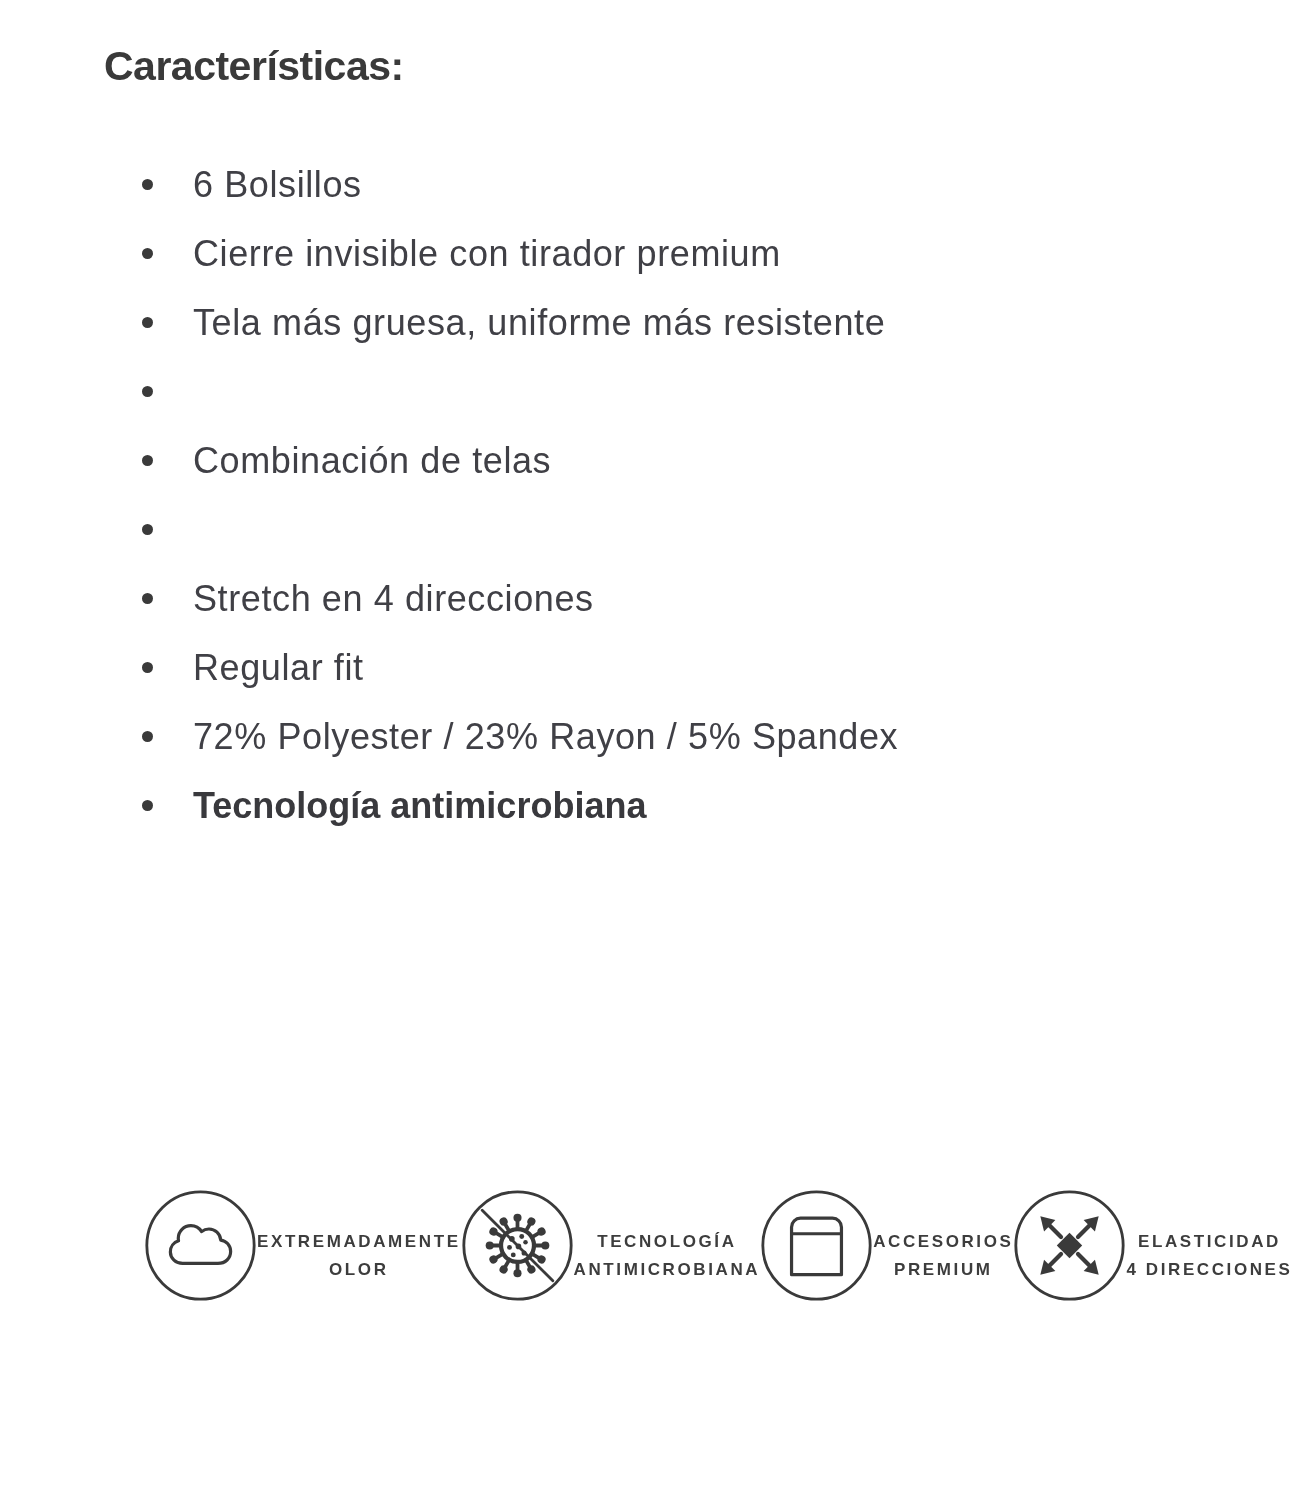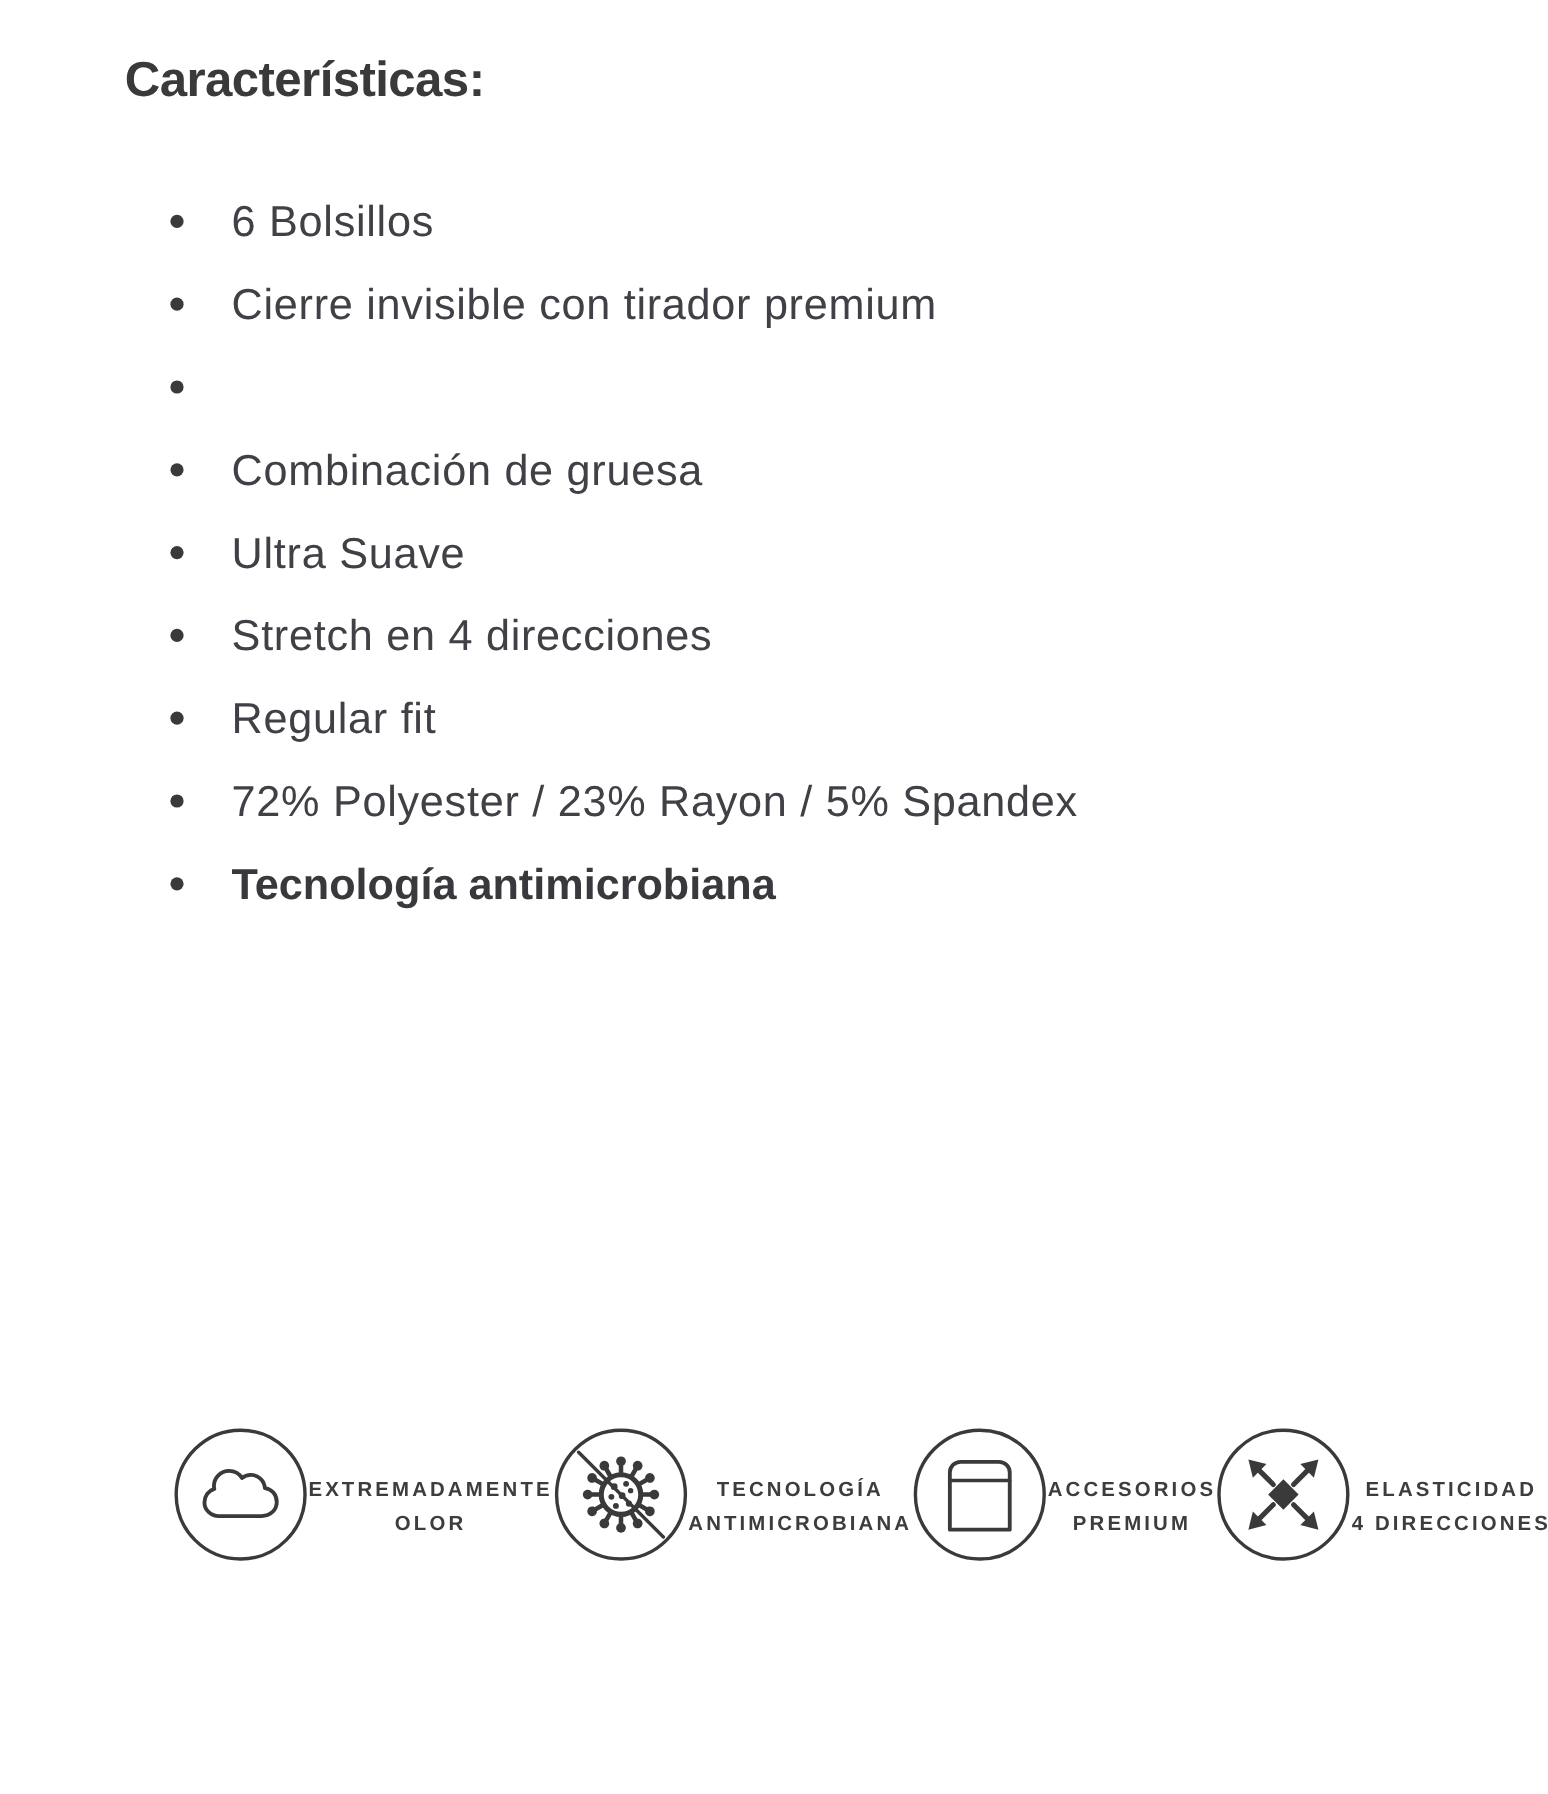--- a/index.html
+++ b/index.html
@@ -107,33 +107,36 @@
   <li class="feature">
     <span class="dot"></span>
     <span class="ftext">6 Bolsillos</span>
   </li>
 
   <li class="feature">
     <span class="dot"></span>
     <span class="ftext">Cierre invisible con tirador premium</span>
   </li>
 
-
-  <li class="feature">
-    <span class="dot"></span>
-  </li>
-
-  <li class="feature">
-    <span class="dot"></span>
-    <span class="ftext">Combinación de gruesa</span>
-  </li>
-
-  <li class="feature">
-    <span class="dot"></span>
-    <span class="ftext">Ultra Suave</span>
+  <li class="feature">
+    <span class="dot"></span>
+    <span class="ftext">Tela más gruesa, uniforme más resistente</span>
+  </li>
+
+  <li class="feature">
+    <span class="dot"></span>
+  </li>
+
+  <li class="feature">
+    <span class="dot"></span>
+    <span class="ftext">Combinación de telas</span>
+  </li>
+
+  <li class="feature">
+    <span class="dot"></span>
   </li>
 
   <li class="feature">
     <span class="dot"></span>
     <span class="ftext">Stretch en 4 direcciones</span>
   </li>
 
   <li class="feature">
     <span class="dot"></span>
     <span class="ftext">Regular fit</span>

